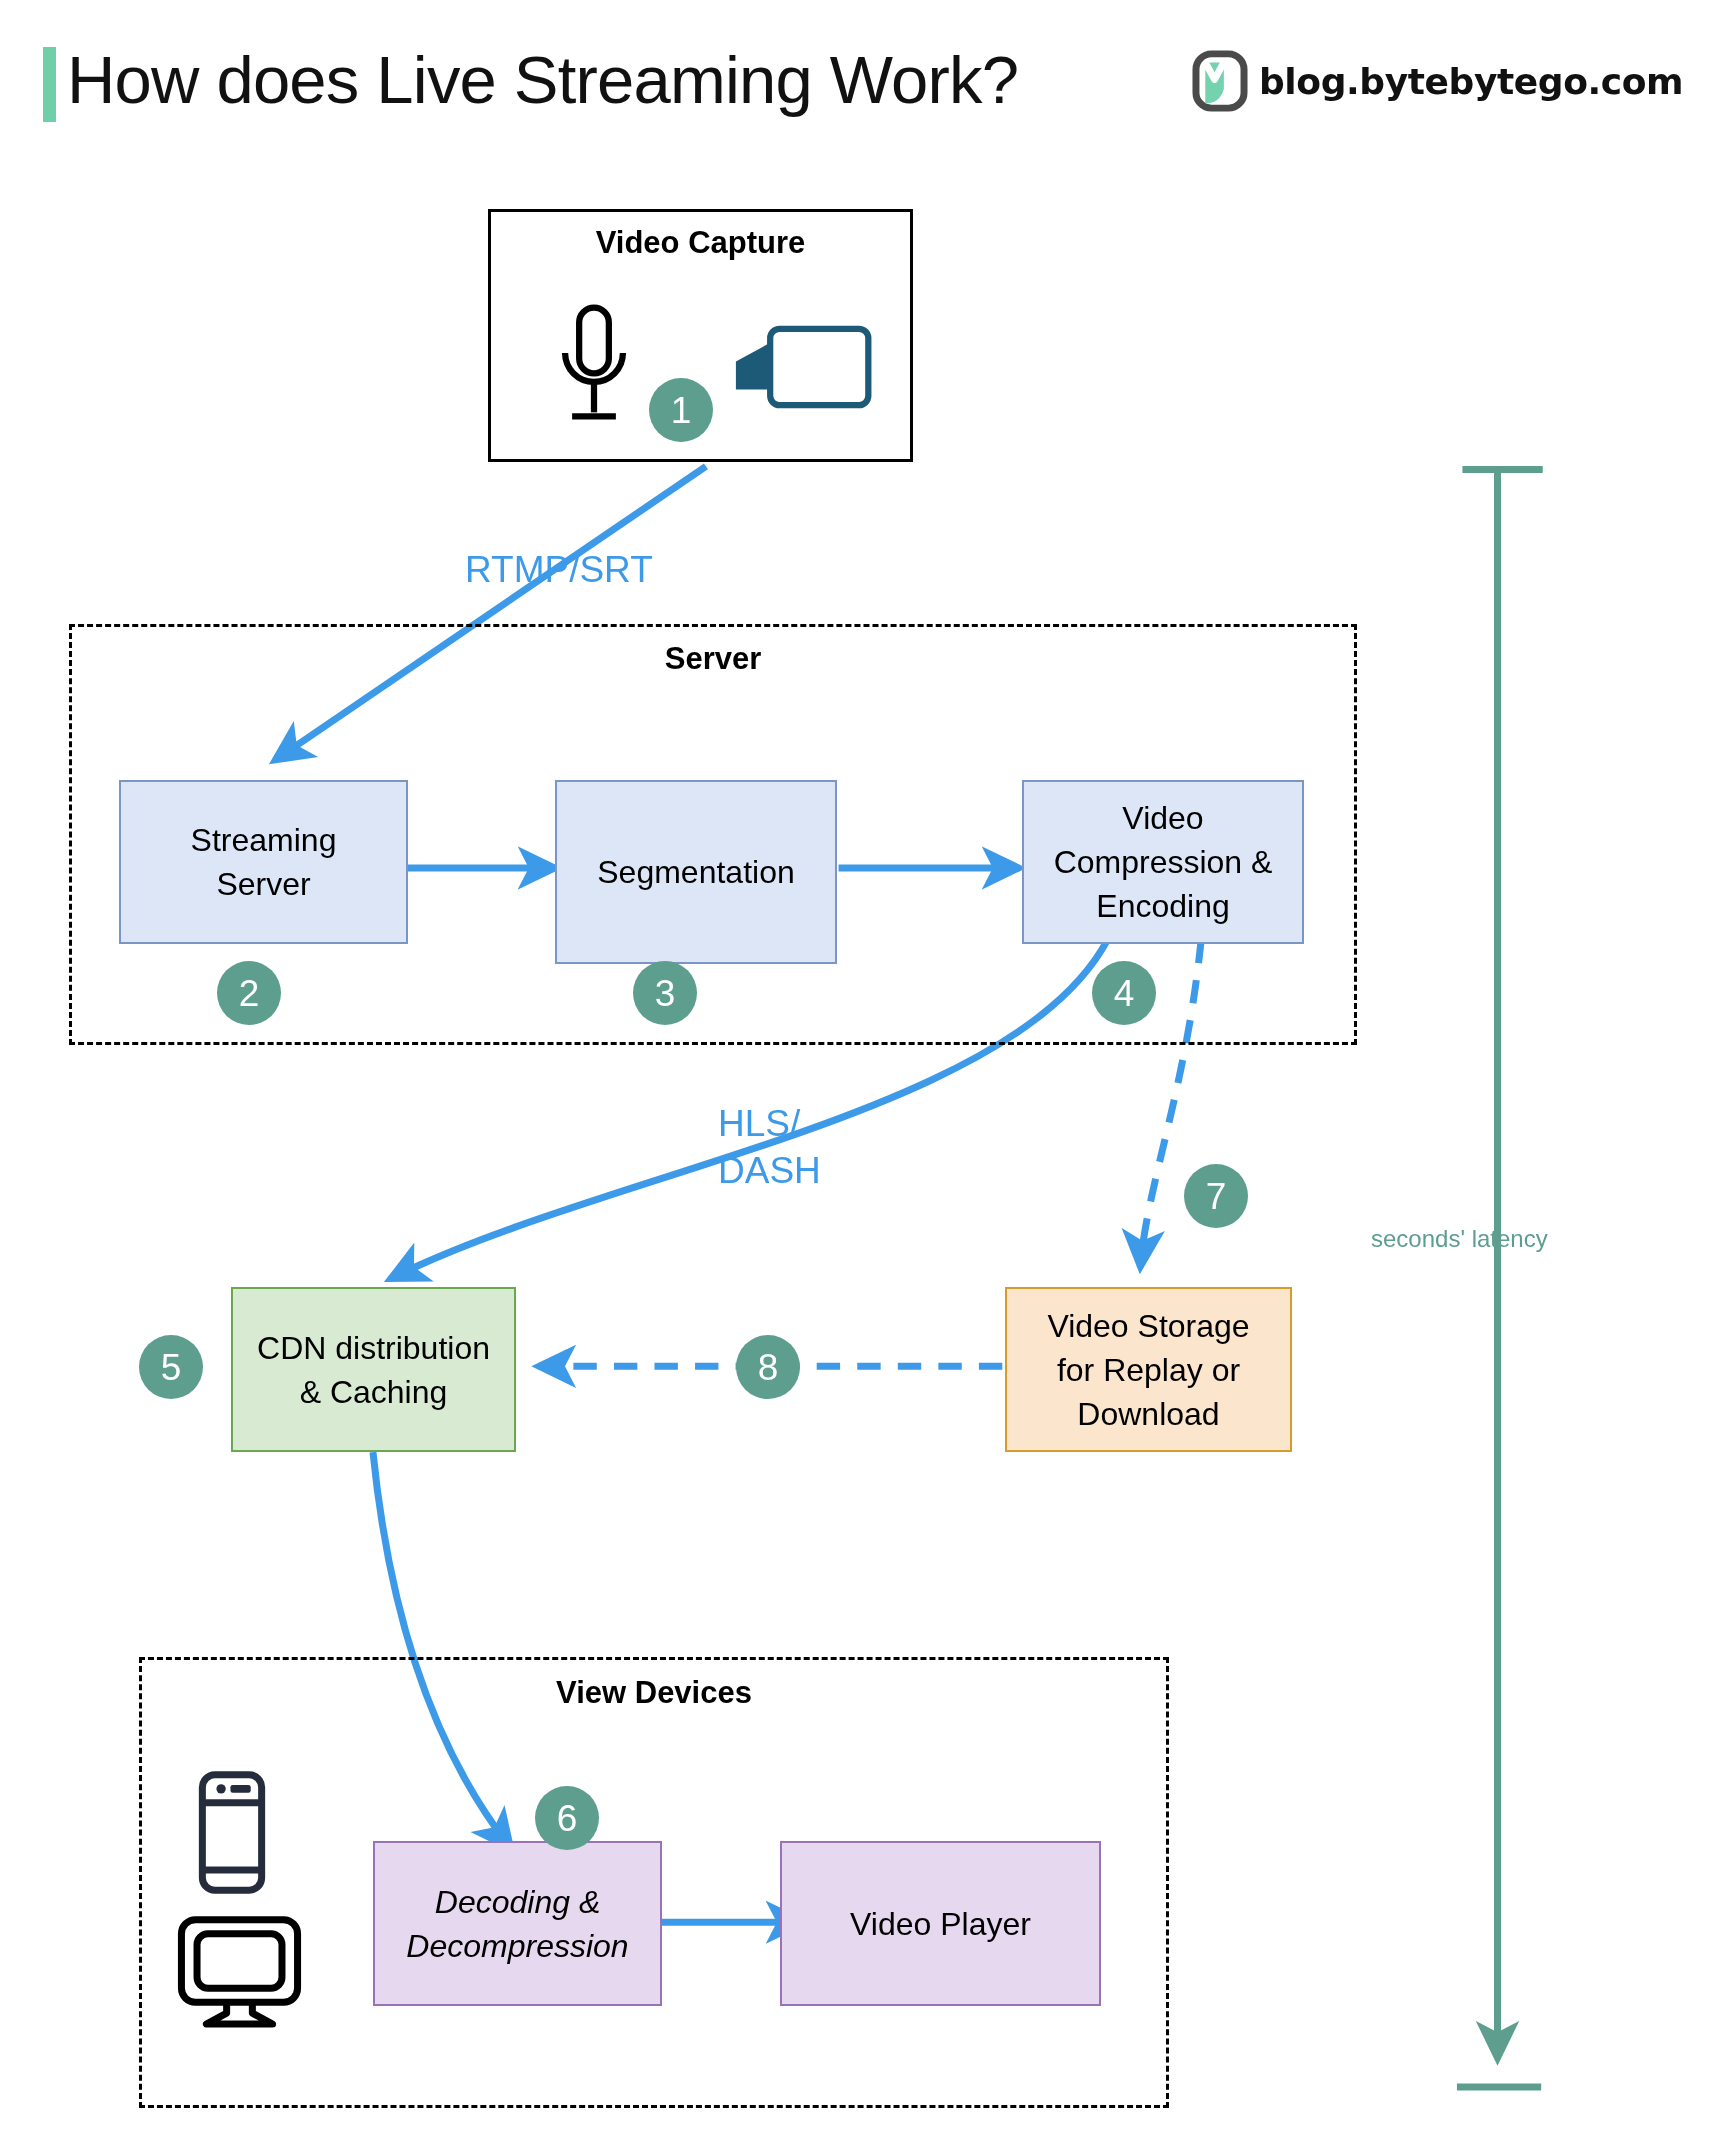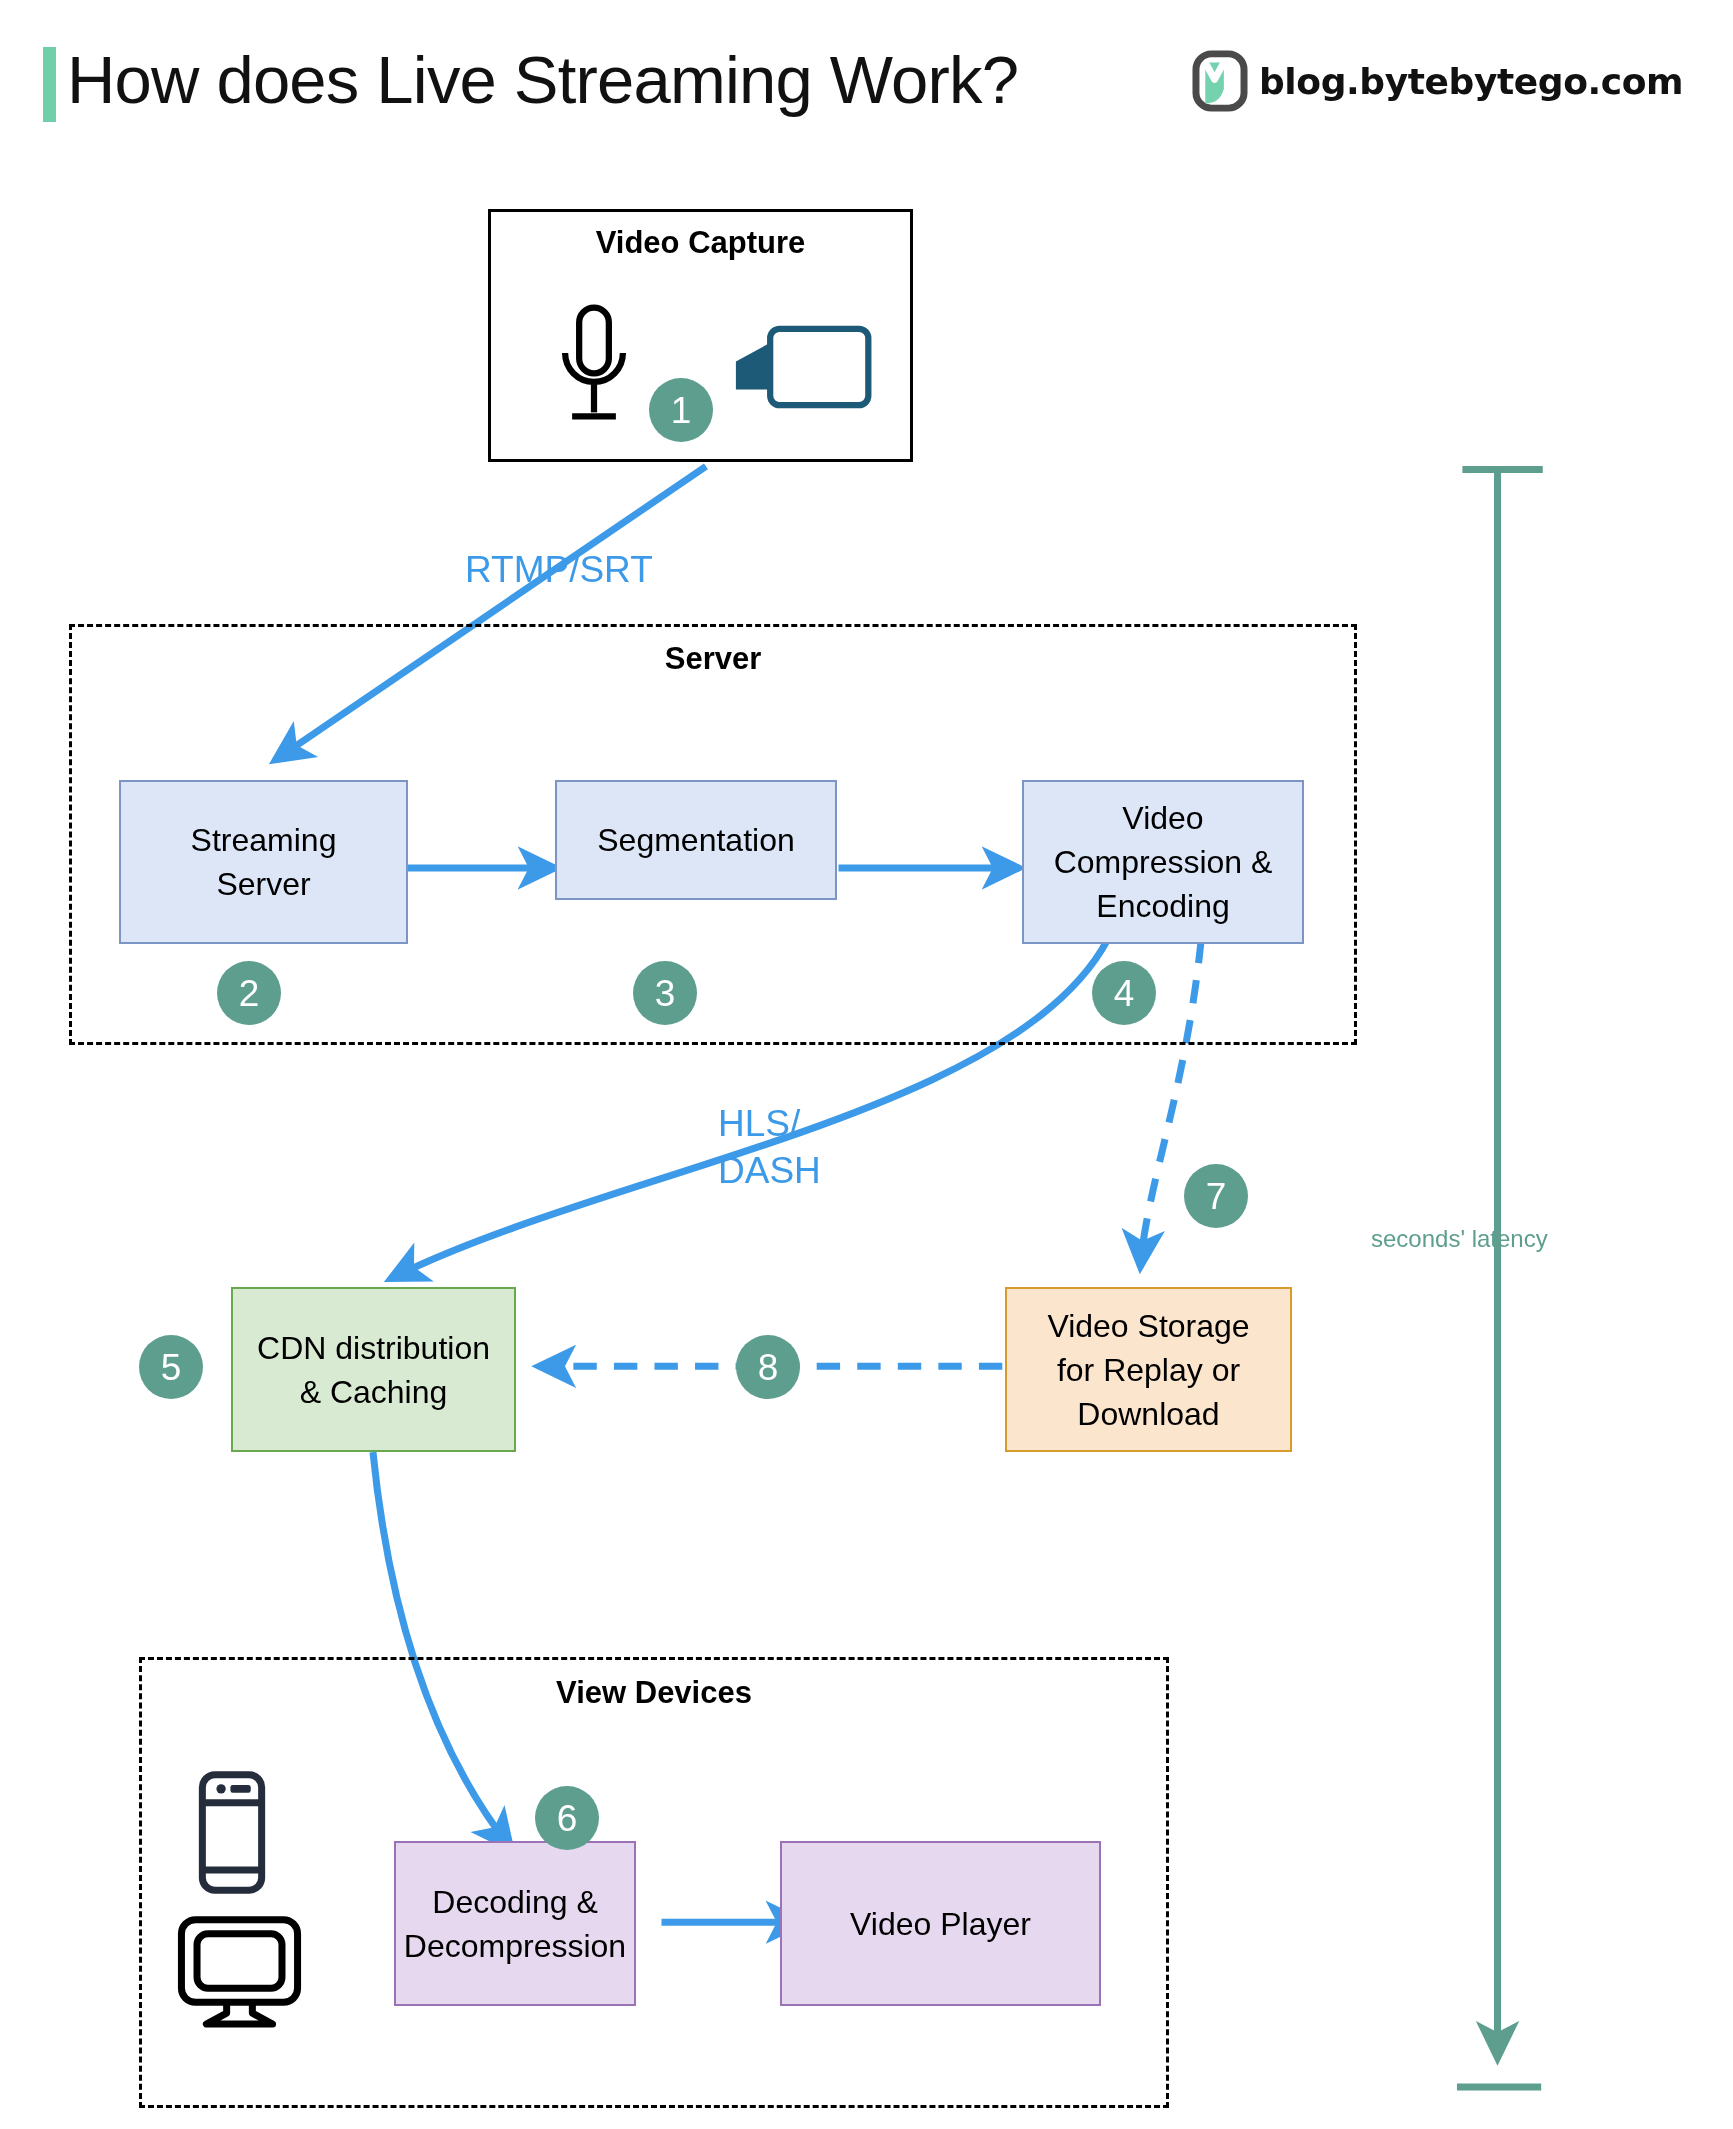--- a/index.html
+++ b/index.html
@@ -115,21 +115,21 @@
 
 <div class="dashed-box" style="left:69px;top:624px;width:1288px;height:421px;"></div>
 <div class="group-title" style="left:69px;top:641px;width:1288px;">Server</div>
 
 <div class="node node-blue" style="left:119px;top:780px;width:289px;height:164px;">
   <span style="white-space:pre-line;">Streaming
 Server</span>
 </div>
 <div class="badge" style="left:217px;top:961px;">2</div>
 
-<div class="node node-blue" style="left:555px;top:780px;width:282px;height:120px;">
+<div class="node node-blue" style="left:555px;top:780px;width:282px;height:184px;">
   <span style="white-space:pre-line;">Segmentation</span>
 </div>
 <div class="badge" style="left:633px;top:961px;">3</div>
 
 <div class="node node-blue" style="left:1022px;top:780px;width:282px;height:164px;">
   <span style="white-space:pre-line;">Video
 Compression &amp;
 Encoding</span>
 </div>
 <div class="badge" style="left:1092px;top:961px;">4</div>
@@ -161,21 +161,21 @@
   <circle cx="36" cy="24" r="6" fill="#252d3d"></circle>
   <rect x="48" y="19" width="26" height="10" rx="3" fill="#252d3d"></rect>
 </svg>
 
 <svg class="icon-svg" style="left:175px;top:1915px;width:129px;height:113px;" viewBox="0 0 165 145">
   <rect x="8" y="6" width="149" height="106" rx="18" ry="18" fill="none" stroke="#000" stroke-width="9"></rect>
   <rect x="28" y="24" width="109" height="70" rx="14" ry="14" fill="none" stroke="#000" stroke-width="9"></rect>
   <path d="M66 112 L66 126 L40 140 L125 140 L99 126 L99 112" fill="none" stroke="#000" stroke-width="9" stroke-linejoin="round"></path>
 </svg>
 
-<div class="node node-purple" style="left:394px;top:1841px;width:242px;height:165px;">
+<div class="node node-purple" style="left:373px;top:1841px;width:289px;height:165px;font-style:italic;">
   <span style="white-space:pre-line;">Decoding &amp;
 Decompression</span>
 </div>
 <div class="badge" style="left:535px;top:1786px;">6</div>
 
 <div class="node node-purple" style="left:780px;top:1841px;width:321px;height:165px;">
   <span style="white-space:pre-line;">Video Player</span>
 </div>
 
 <div id="latency-label">seconds' latency</div>

